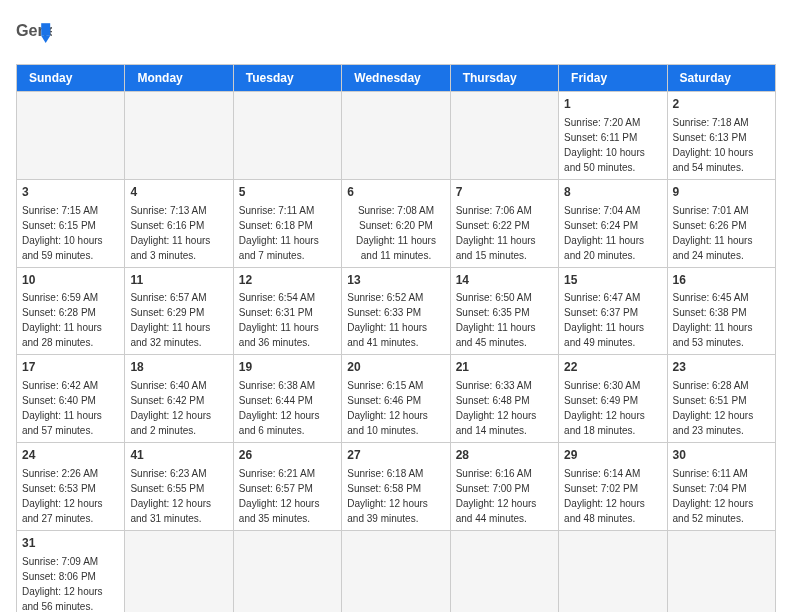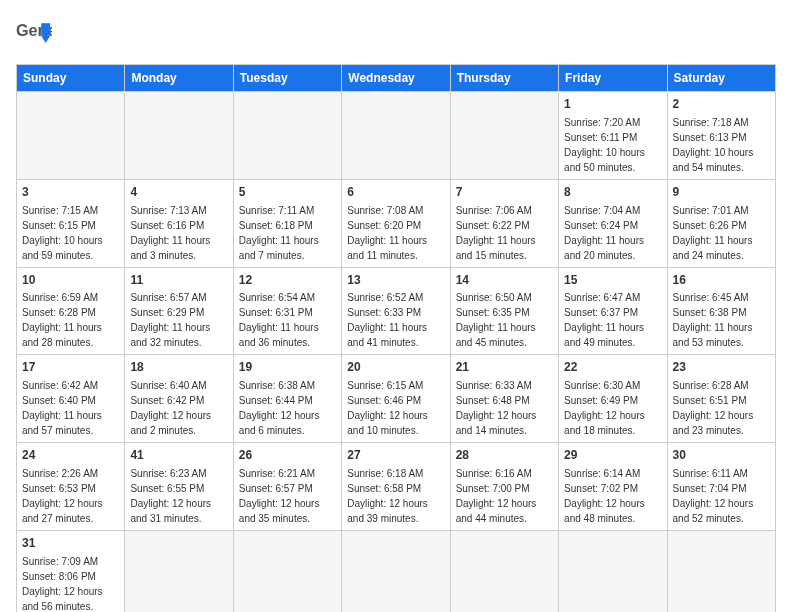--- a/index.html
+++ b/index.html
@@ -39,21 +39,21 @@
     }
     table {
       width: 100%;
       border-collapse: collapse;
       font-size: 11px;
     }
     thead tr th {
       background-color: #1a73e8;
       color: #fff;
       text-align: left;
-      padding: 6px 6px;
+      padding: 6px 12px;
       font-size: 12px;
       font-weight: bold;
       border: 1px solid #ccc;
     }
     tbody tr td {
       border: 1px solid #ccc;
       vertical-align: top;
       padding: 4px 5px;
       min-height: 70px;
       height: 70px;
@@ -151,21 +151,21 @@
         </td>
         <td>
           <div class="day-num">5</div>
           <div class="day-info" style="white-space: pre-line;">Sunrise: 7:11 AM
 Sunset: 6:18 PM
 Daylight: 11 hours
 and 7 minutes.</div>
         </td>
         <td>
           <div class="day-num">6</div>
-          <div class="day-info" style="white-space: pre-line;">Sunrise: 7:08 AM
+          <div class="day-info" style="white-space: pre-line; text-align: center;">Sunrise: 7:08 AM
 Sunset: 6:20 PM
 Daylight: 11 hours
 and 11 minutes.</div>
         </td>
         <td>
           <div class="day-num">7</div>
           <div class="day-info" style="white-space: pre-line;">Sunrise: 7:06 AM
 Sunset: 6:22 PM
 Daylight: 11 hours
 and 15 minutes.</div>

